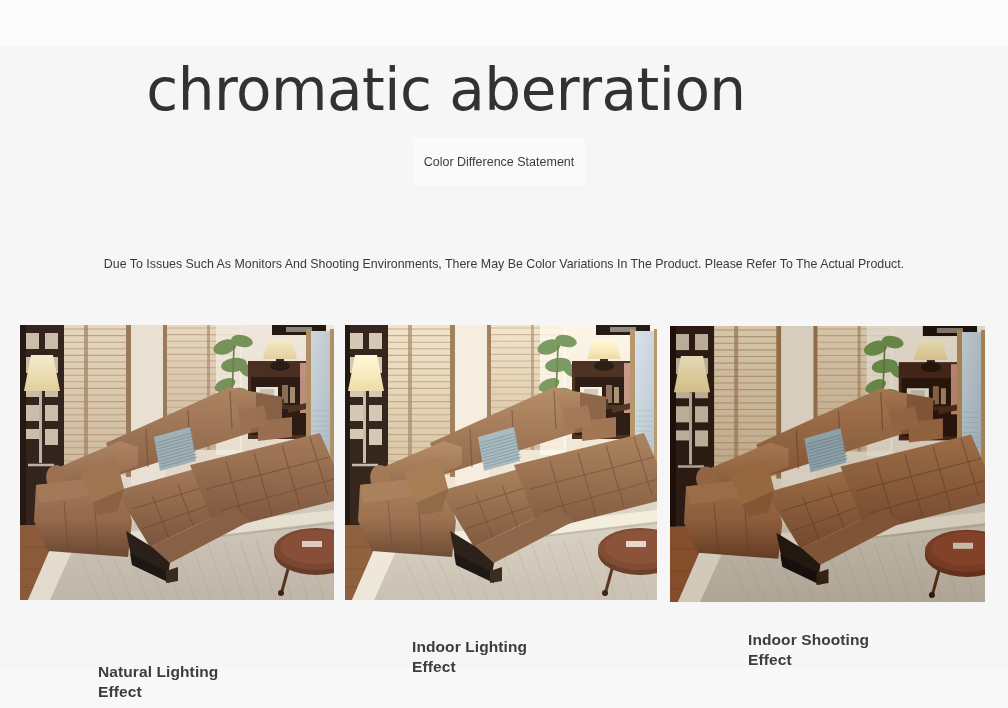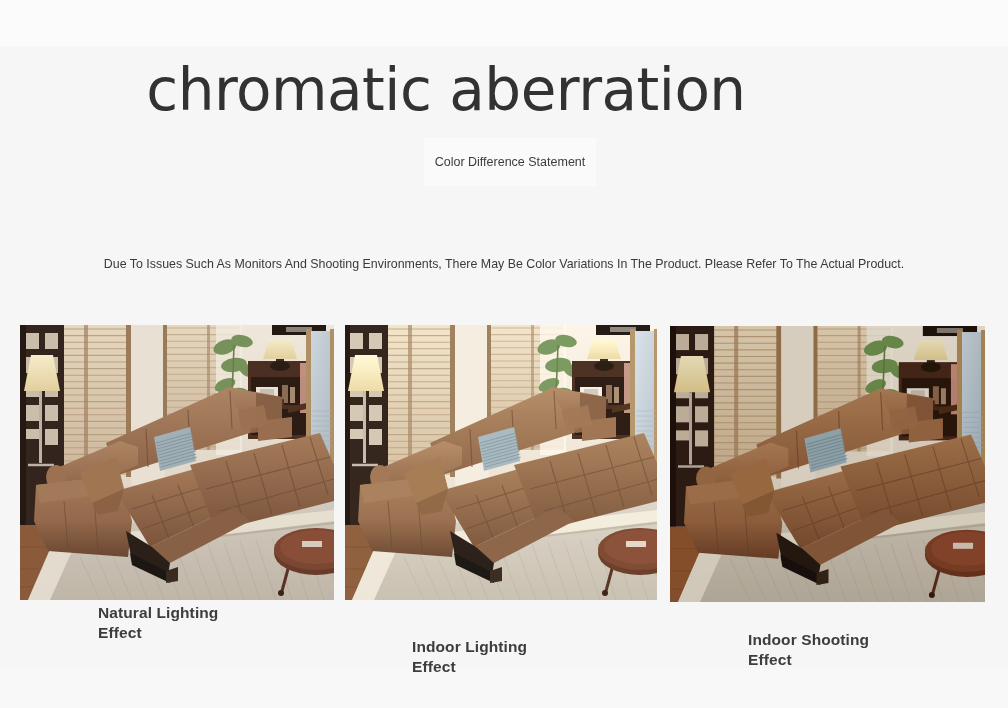--- a/index.html
+++ b/index.html
@@ -42,21 +42,21 @@
     line-height: 68px;
     letter-spacing: -0.5px;
     font-weight: 500;
     color: #323232;
     font-family: "DejaVu Sans", sans-serif;
     white-space: nowrap;
   }
 
   .subtitle-wrap {
     position: absolute;
-    left: 424px;
+    left: 413px;
     top: 138px;
     width: 172px;
     height: 48px;
     background: #fafafa;
     display: flex;
     align-items: center;
     justify-content: center;
   }
   .subtitle {
     font-size: 12.5px;
@@ -98,21 +98,21 @@
 
   .caption {
     position: absolute;
     font-size: 15.5px;
     line-height: 20px;
     font-weight: 600;
     color: #3d3d3d;
     letter-spacing: 0.1px;
     white-space: pre-line;
   }
-  .caption-1 { left: 98px;  top: 603px; }
+  .caption-1 { left: 98px;  top: 662px; }
   .caption-2 { left: 412px; top: 629px; margin-top: 8px; }
   .caption-3 { left: 748px; top: 630px; }
 </style>
 </head>
 <body>
 
 <div class="page">
   <div class="wash-top"></div>
   <div class="wash-bottom"></div>
 </div>

